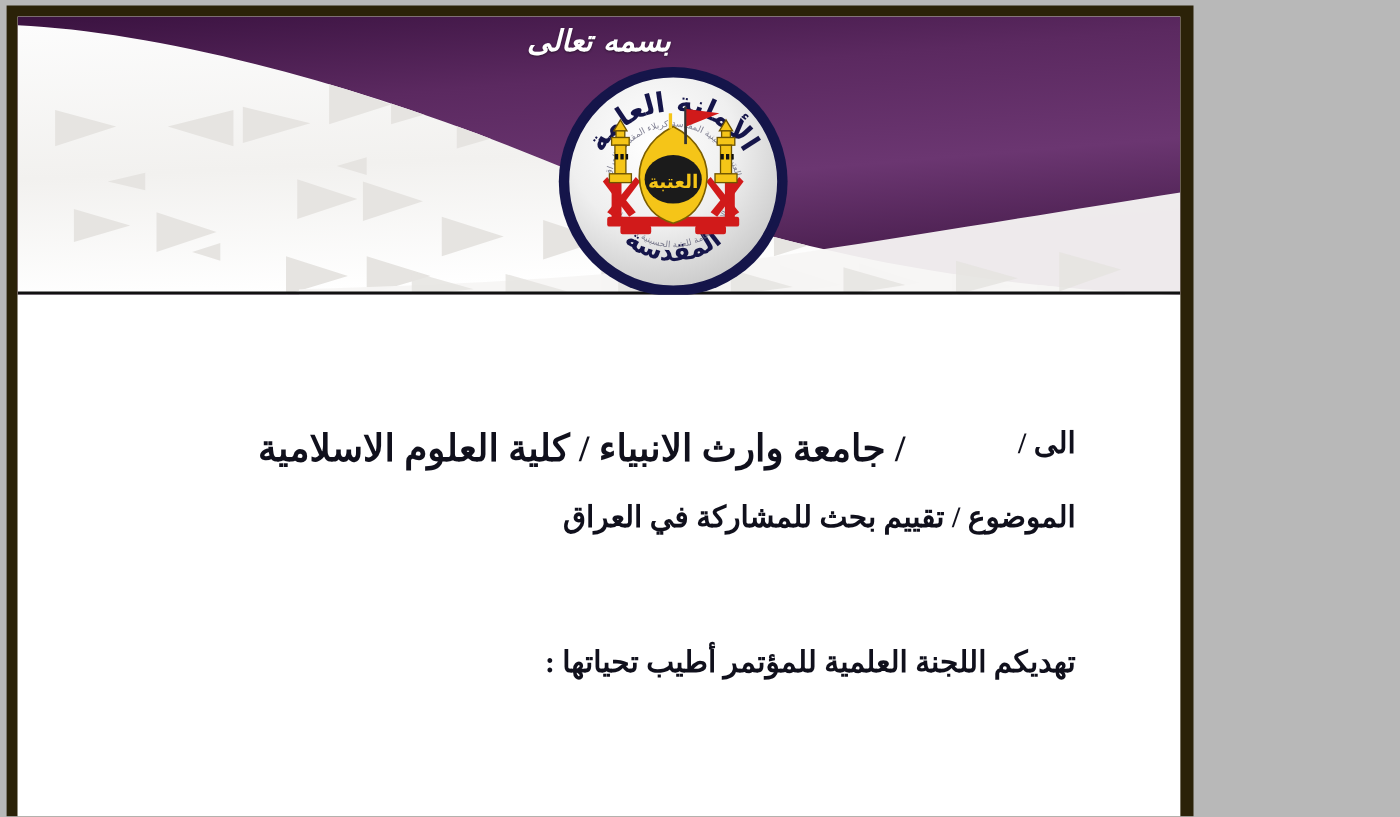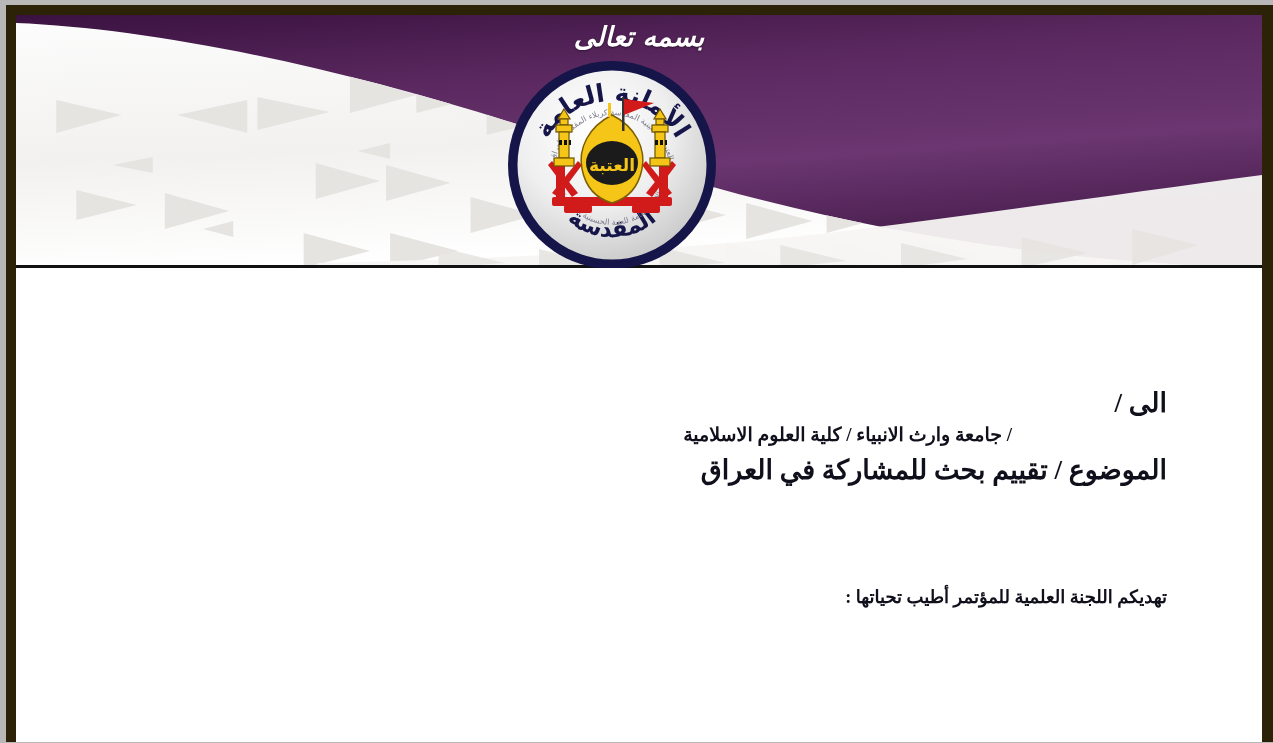--- a/index.html
+++ b/index.html
@@ -13,21 +13,21 @@
     height: 743px;
     overflow: hidden;
     font-family: "Liberation Serif", "DejaVu Serif", serif;
   }
 
   
   .page-outer {
     position: absolute;
     left: 6px;
     top: 5px;
-    width: 1268px;
+    width: 1079px;
     height: 737px;
     background: #2b2208;      
     box-sizing: border-box;
     padding: 10px 12px 0 10px;
   }
 
   .page-inner {
     position: relative;
     width: 100%;
     height: 100%;
@@ -123,34 +123,33 @@
   .row-to {
     position: absolute;
     right: 95px;
     top: 119px;
     font-size: 27px;
   }
   .row-to-value {
     position: absolute;
     right: 250px;
     top: 119px;
-    font-size: 19px;
-    margin-top: 36px;
+    font-size: 34px;
   }
   .row-subject {
     position: absolute;
     right: 95px;
     top: 186px;
     font-size: 27px;
   }
   .row-greeting {
     position: absolute;
     right: 95px;
     top: 318px;
-    font-size: 18px;
+    font-size: 27px;
   }
   .para {
     position: absolute;
     right: 95px;
     left: 95px;
     top: 384px;
     font-size: 27px;
     font-weight: 700;
     line-height: 1.72;
     text-align: justify;

